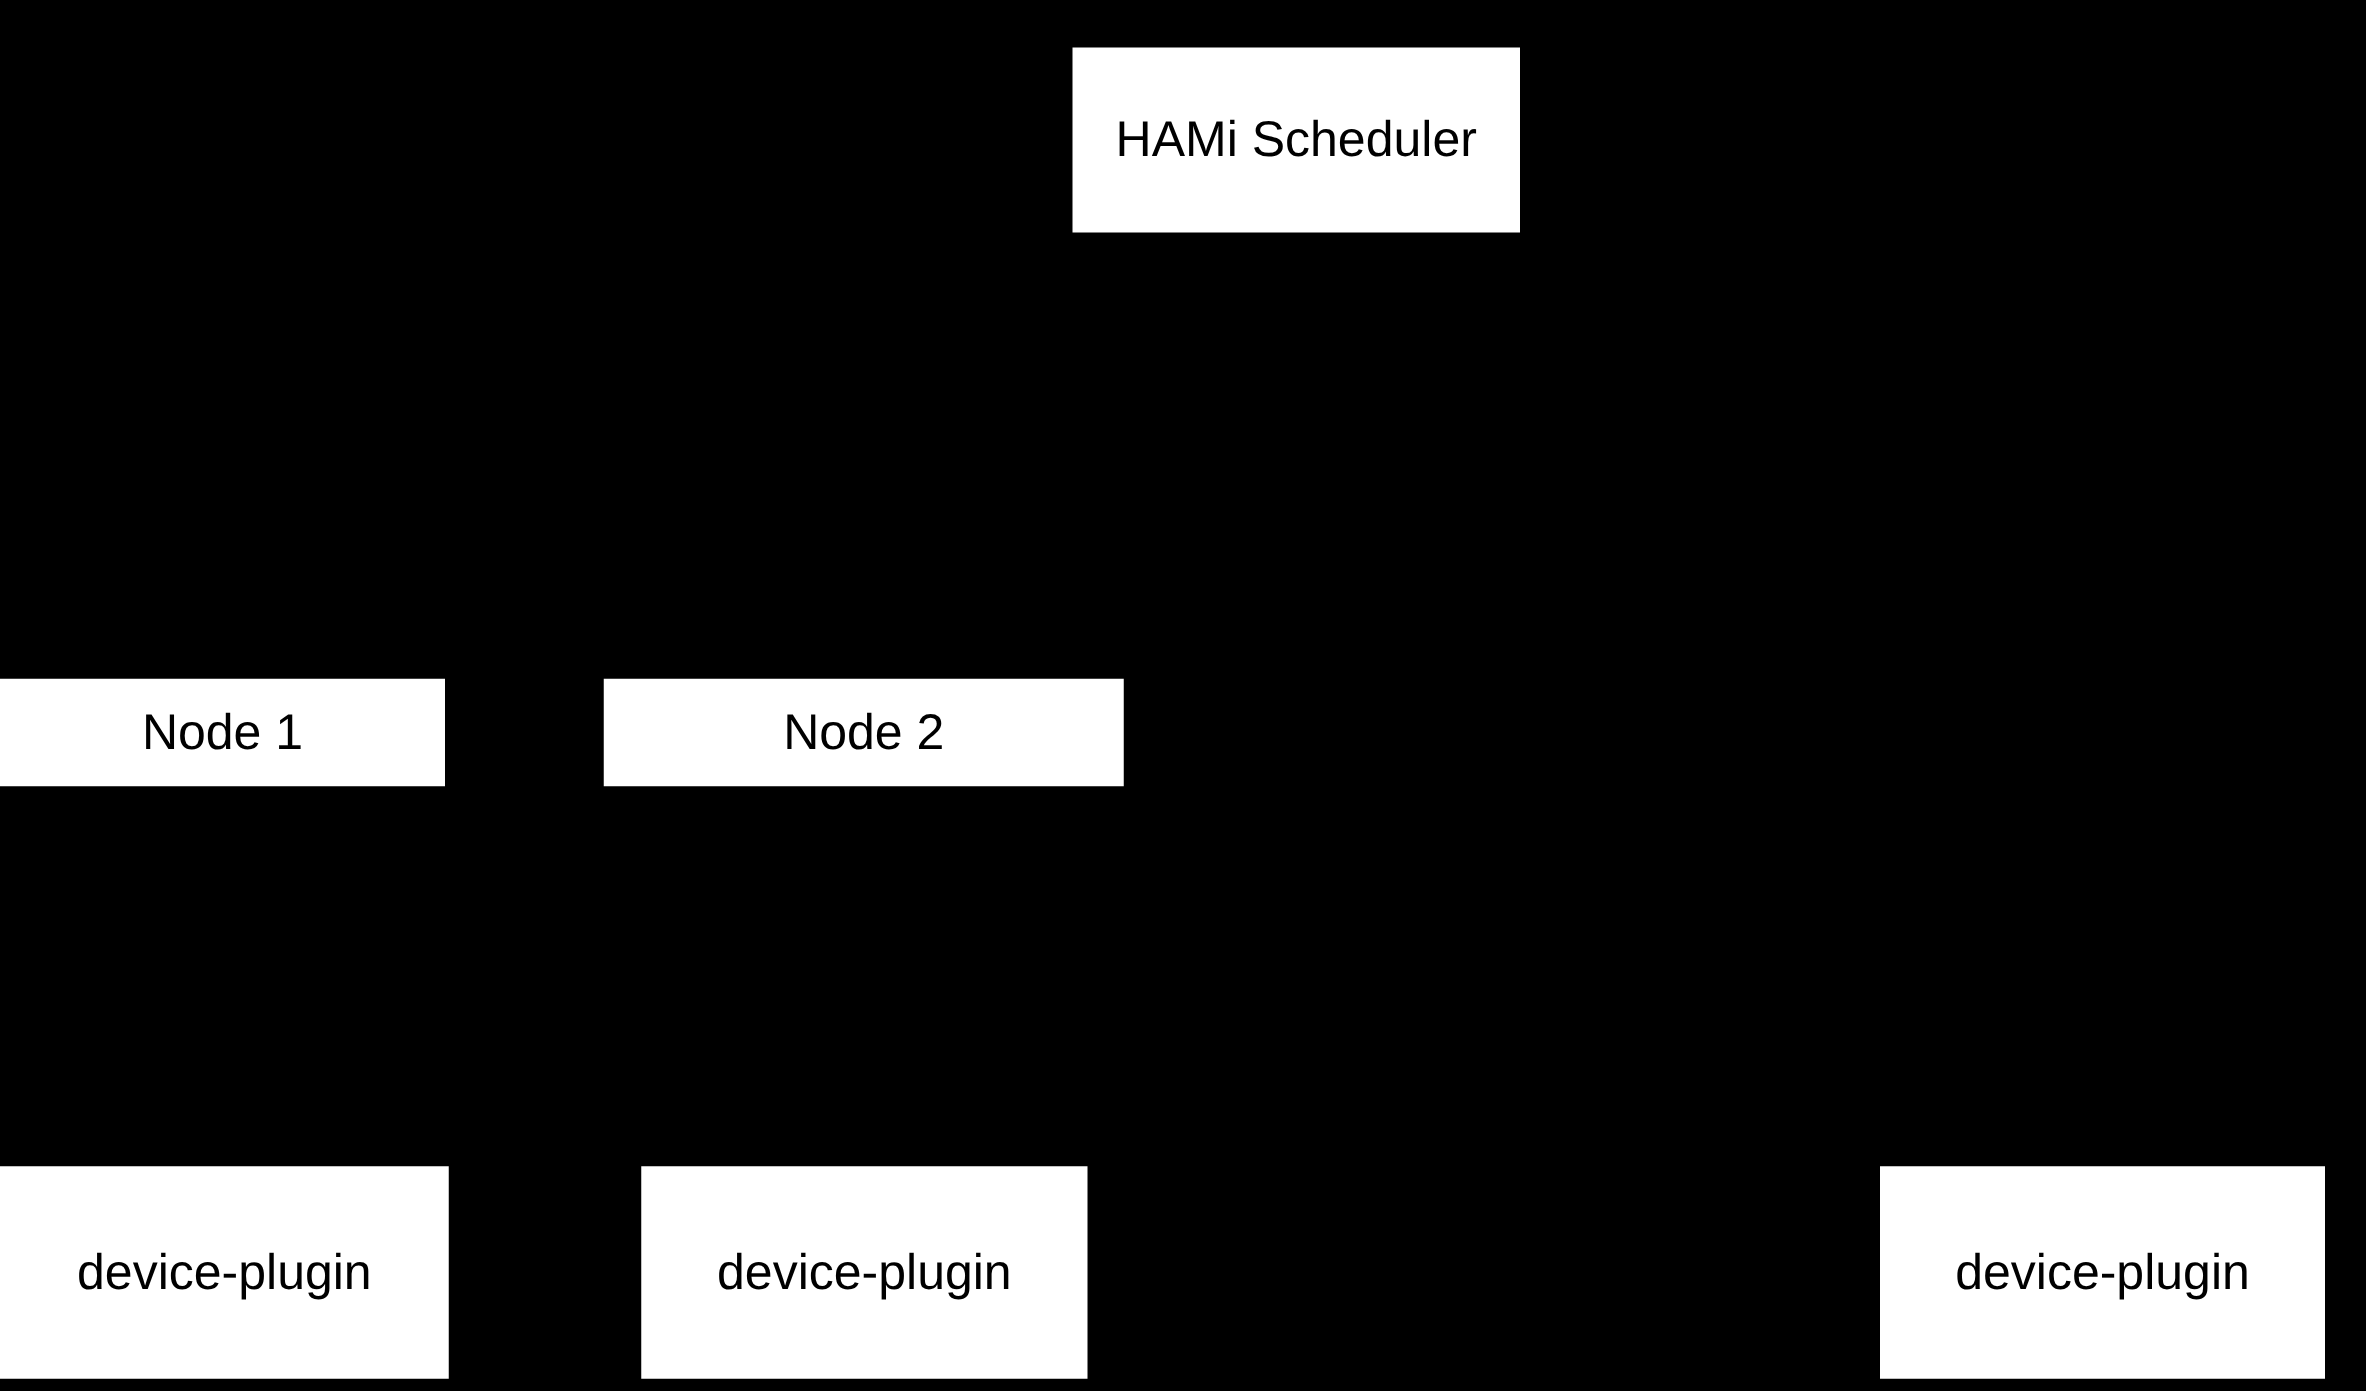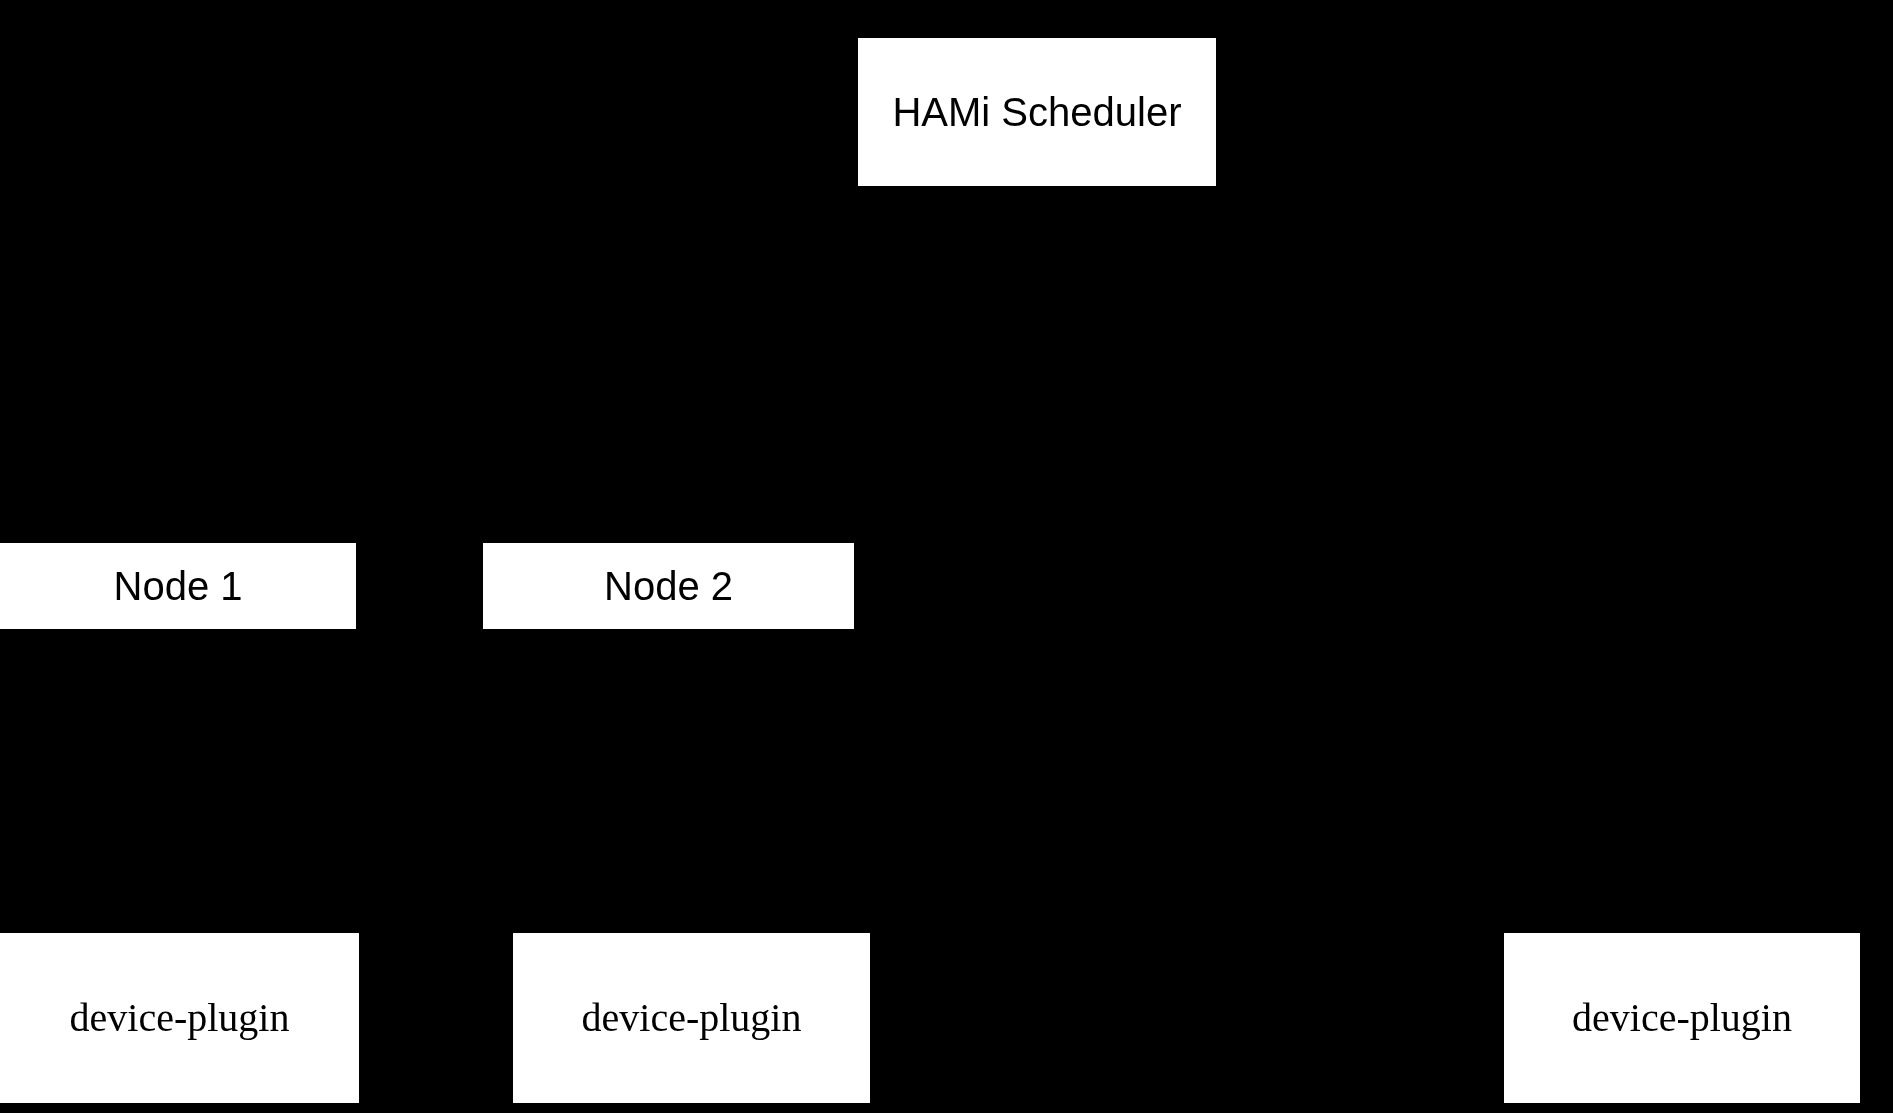--- a/index.html
+++ b/index.html
@@ -30,24 +30,24 @@
   .scheduler-box {
     left: 858px;
     top: 2px;
     width: 358px;
     height: 148px;
     margin-top: 36px;
   }
   
   .node-box { top: 543px; height: 86px; }
   .node-1 { left: 0px;    width: 356px; }
-  .node-2 { left: 483px;  width: 371px; text-align: right; }
+  .node-2 { left: 483px;  width: 416px; text-align: right; }
   .node-n { left: 1473px; width: 420px; }
   
-  .dp-box { top: 933px; height: 170px; font-family: Liberation Serif, serif; }
+  .dp-box { top: 933px; height: 170px; }
   .dp-1 { left: 0px;    width: 359px; }
   .dp-2 { left: 513px;  width: 357px; }
   .dp-n { left: 1504px; width: 356px; }
   .label {
     display: inline-block;
   }
 </style>
 </head>
 <body>
 

